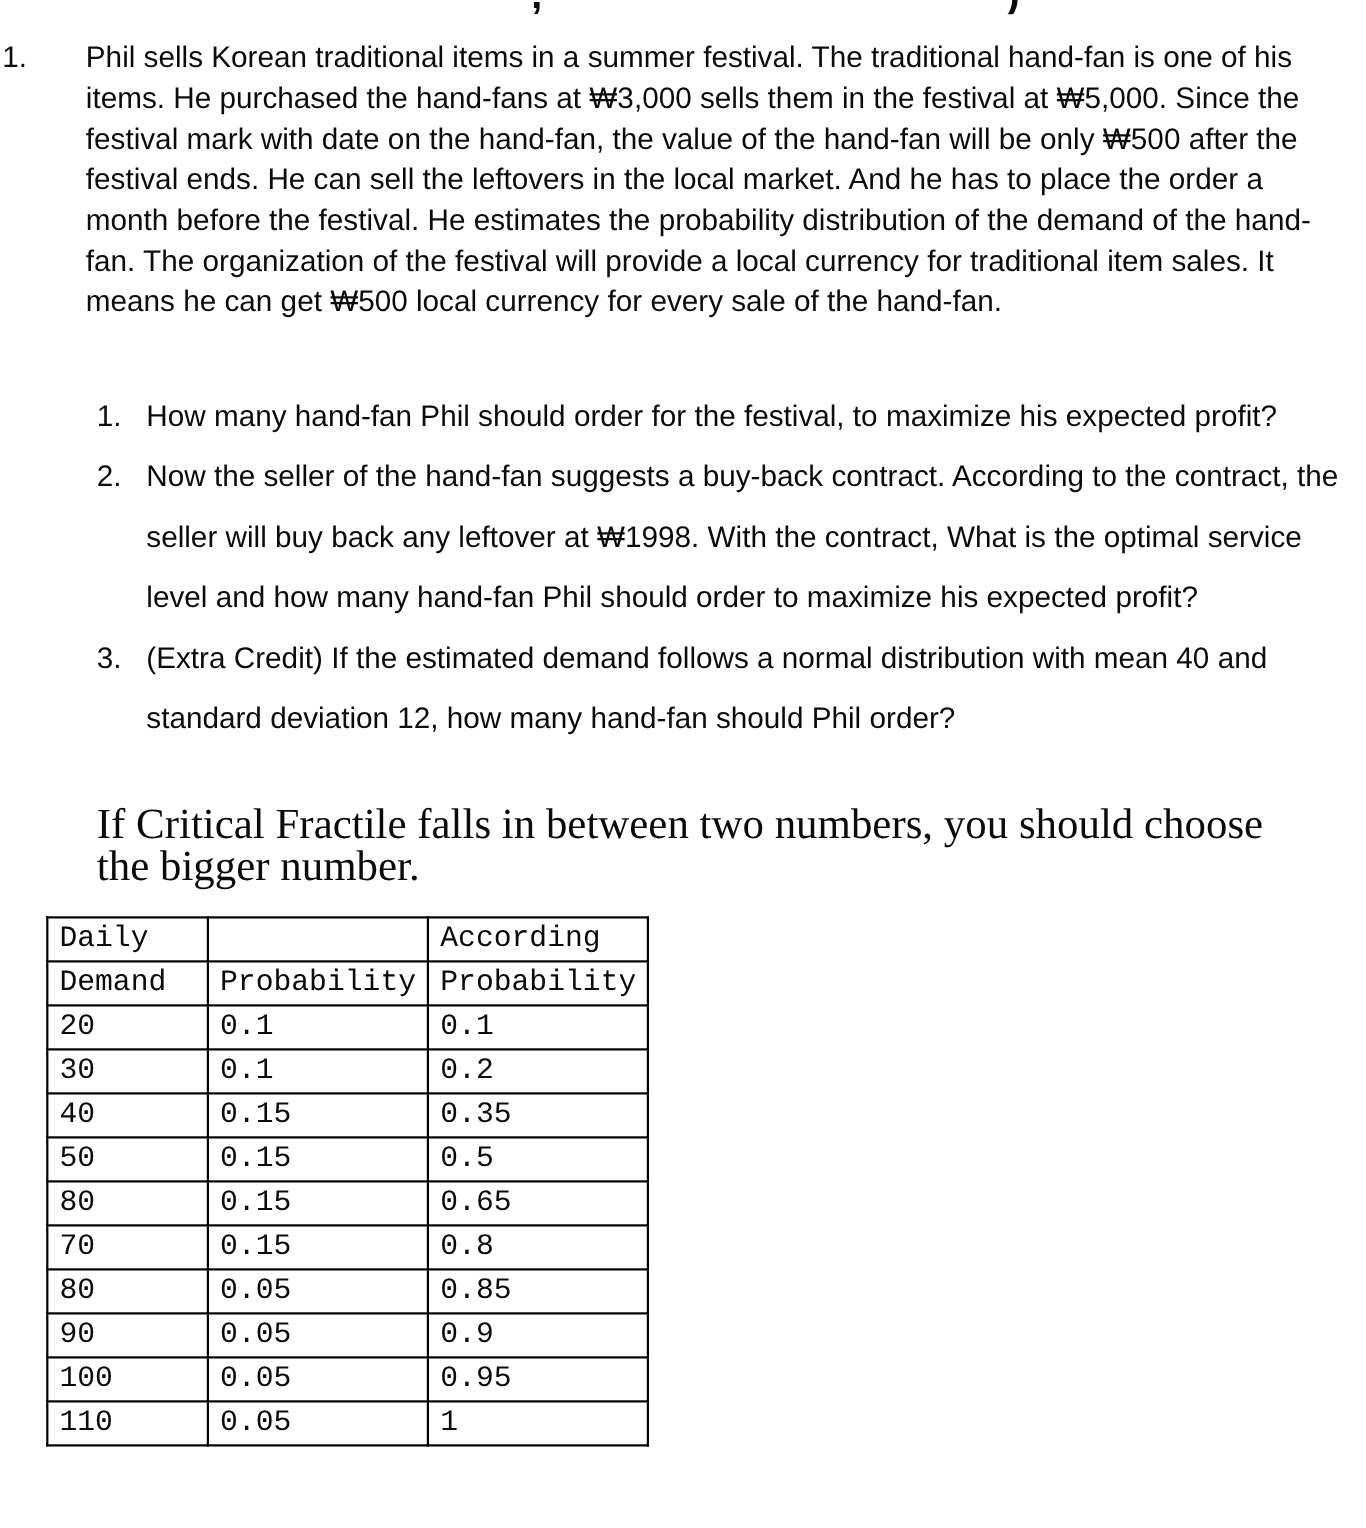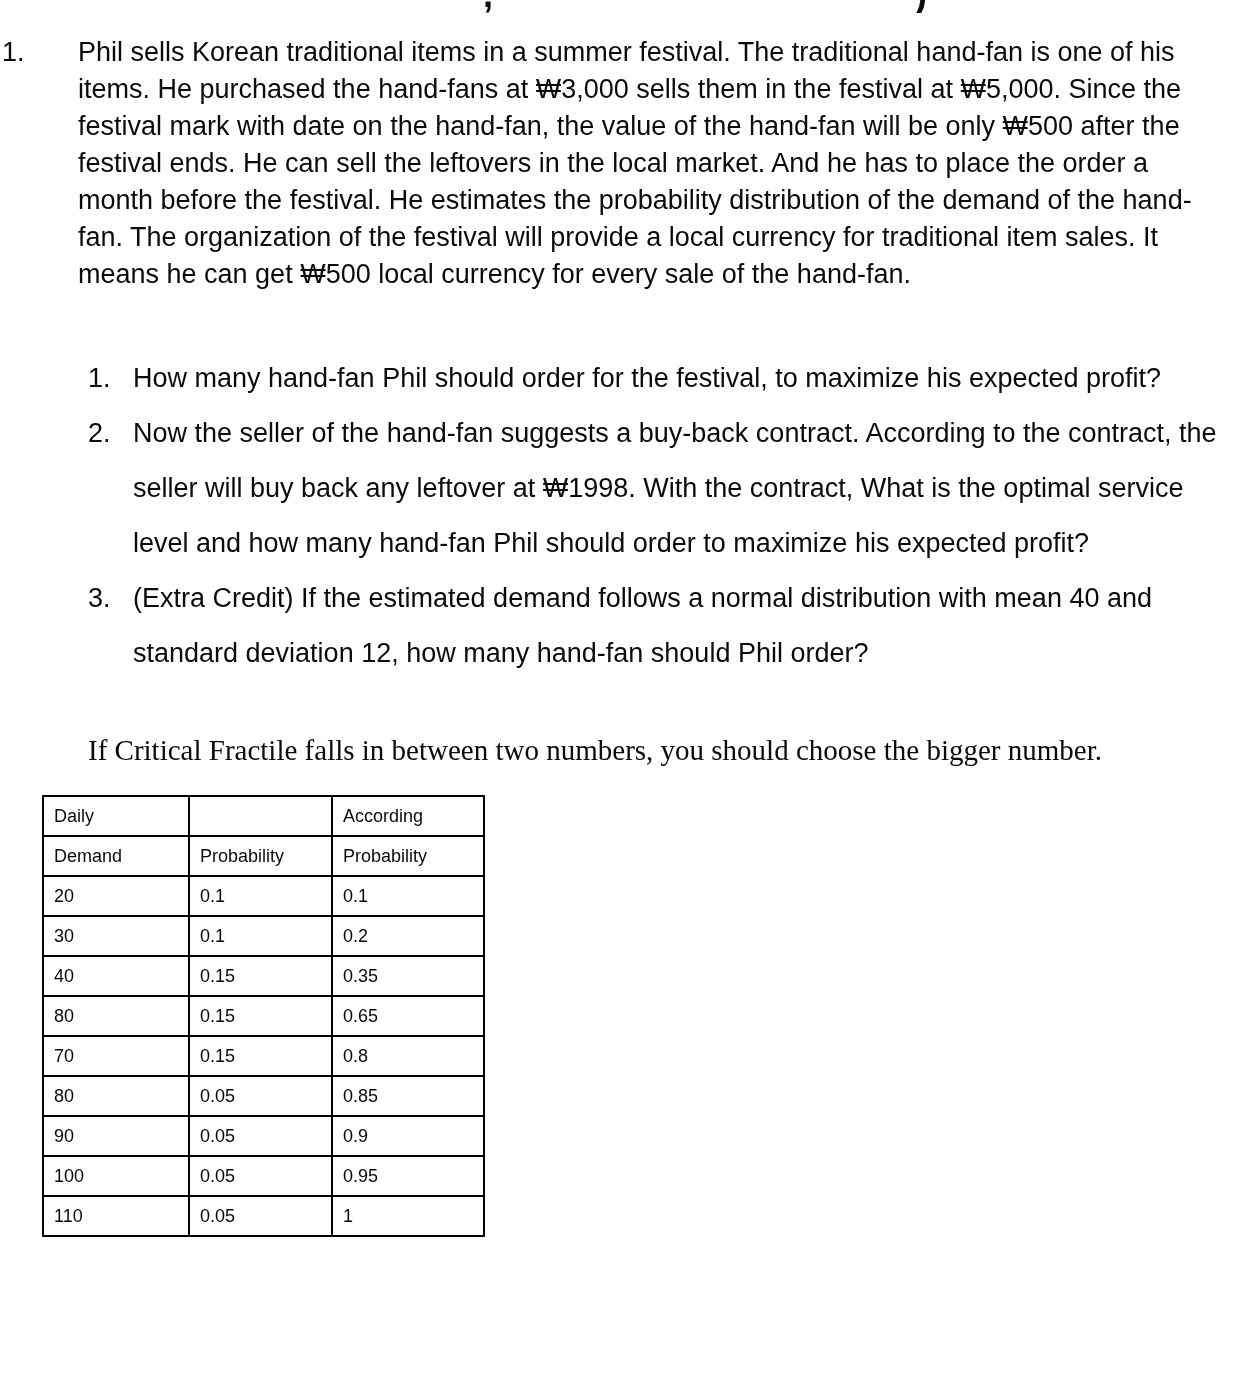--- a/index.html
+++ b/index.html
@@ -69,29 +69,30 @@
     width: 45px;
   }
   .question .txt {
     flex: 1;
     max-width: 1100px;
   }
 
   .note {
     margin: 50px 0 16px 88px;
     font-family: "Liberation Serif", serif;
-    font-size: 29px;
+    font-size: 39px;
     line-height: 38px;
     max-width: 1110px;
   }
 
   table.demand-table {
     margin: 26px 0 0 42px;
     border-collapse: collapse;
-    font-size: 18px;
+    font-size: 27px;
+    font-family: Liberation Mono, monospace;
   }
   table.demand-table td {
     border: 2px solid #000000;
     height: 38px;
     padding: 0 10px;
     box-sizing: content-box;
   }
   table.demand-table col.c1 { width: 146px; }
   table.demand-table col.c2 { width: 143px; }
   table.demand-table col.c3 { width: 152px; }
@@ -156,20 +157,25 @@
         <td class="val">30</td>
         <td class="val">0.1</td>
         <td class="val">0.2</td>
       </tr>
       <tr>
         <td class="val">40</td>
         <td class="val">0.15</td>
         <td class="val">0.35</td>
       </tr>
       <tr>
+        <td class="val">50</td>
+        <td class="val">0.15</td>
+        <td class="val">0.5</td>
+      </tr>
+      <tr>
         <td class="val">80</td>
         <td class="val">0.15</td>
         <td class="val">0.65</td>
       </tr>
       <tr>
         <td class="val">70</td>
         <td class="val">0.15</td>
         <td class="val">0.8</td>
       </tr>
       <tr>

